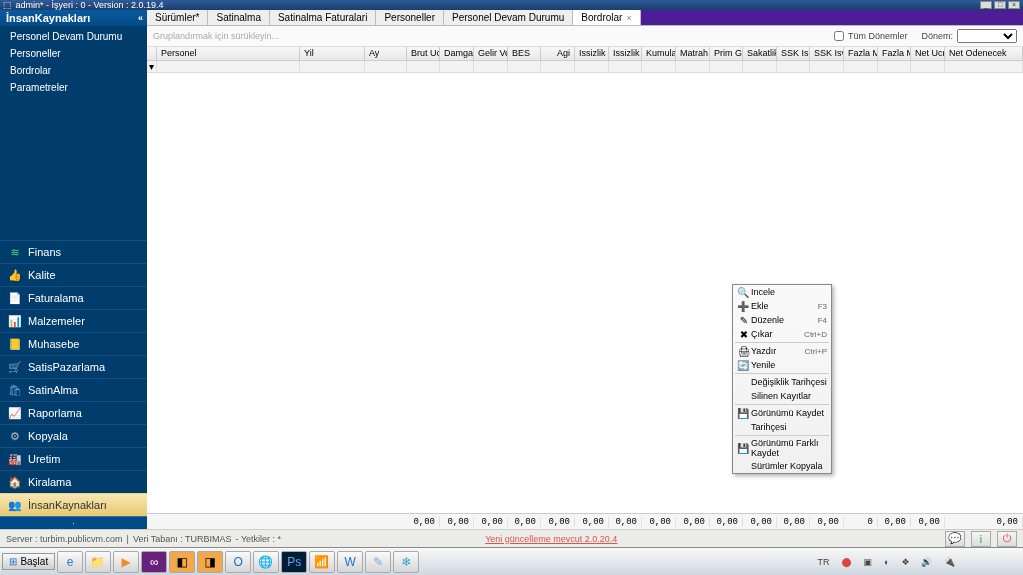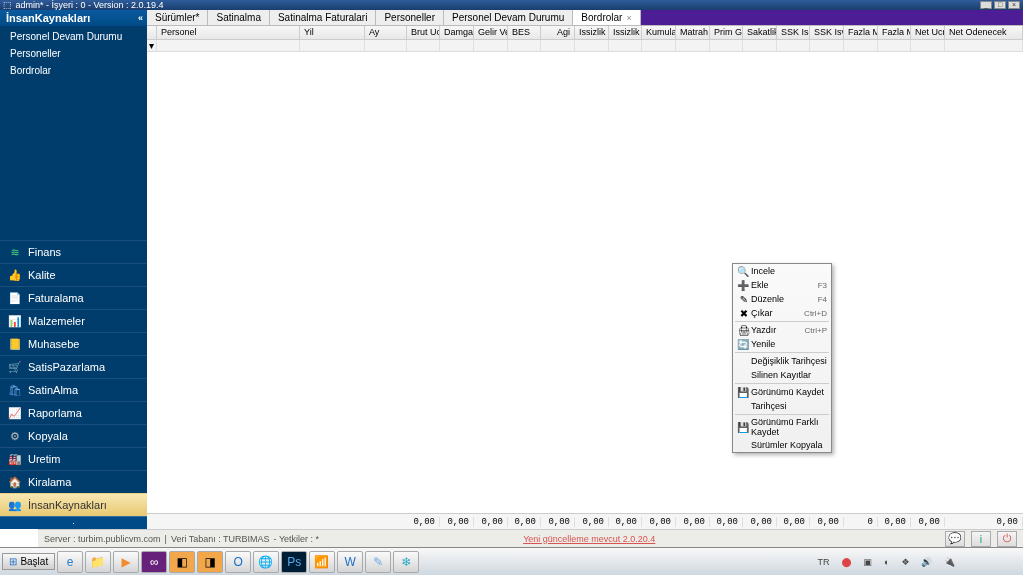--- a/index.html
+++ b/index.html
@@ -43,21 +43,21 @@
   .context-menu { position: absolute; left: 585px; top: 211px; width: 100px; background: linear-gradient(#fafafa, #f0f0f0); border: 1px solid #888; box-shadow: 2px 2px 4px rgba(0,0,0,0.3); font-size: 9px; }
   .context-menu .item { display: flex; align-items: center; padding: 1px 4px; cursor: pointer; }
   .context-menu .item .mi-icon { width: 14px; height: 12px; display: flex; align-items: center; justify-content: center; font-size: 10px; }
   .context-menu .item .mi-text { flex: 1; }
   .context-menu .item .mi-short { color: #666; font-size: 8px; }
   .context-menu .sep { height: 1px; background: #ccc; margin: 1px 2px; }
   
   .totals { display: flex; height: 16px; background: #f5f5f5; border-top: 1px solid #ccc; font-size: 9px; align-items: center; }
   .totals .tcell { text-align: right; padding: 0 4px; border-right: 1px solid #e0e0e0; font-family: Liberation Mono, monospace; }
   
-  .statusbar { height: 18px; background: #ecece8; border-top: 1px solid #ccc; display: flex; align-items: center; padding: 0 6px; font-size: 9px; color: #555; gap: 4px; margin-left: 38px; }
+  .statusbar { height: 18px; background: #ecece8; border-top: 1px solid #ccc; display: flex; align-items: center; padding: 0 6px; font-size: 9px; color: #555; gap: 4px; }
   .statusbar .update { color: #d9534f; text-decoration: underline; cursor: pointer; margin-left: 200px; }
   .statusbar .rightbtns { margin-left: auto; display: flex; gap: 6px; }
   .statusbar .rightbtns span { width: 20px; height: 16px; background: linear-gradient(#f5f5f5,#ddd); border: 1px solid #aaa; display: flex; align-items: center; justify-content: center; font-size: 11px; }
   
   .taskbar { height: 28px; background: linear-gradient(#f8f8f8,#cfd8e0); border-top: 1px solid #888; display: flex; align-items: center; gap: 2px; padding: 0 2px; }
   .taskbar .start { background: linear-gradient(#f8f8f8,#d0d0d0); border: 1px solid #999; padding: 2px 6px; font-size: 10px; display: flex; align-items: center; gap: 3px; }
   .taskbar .tbtn { width: 26px; height: 22px; background: linear-gradient(#fafafa,#d5d5d5); border: 1px solid #aaa; display: flex; align-items: center; justify-content: center; font-size: 12px; border-radius: 2px; }
   .taskbar .tray { margin-left: auto; display: flex; align-items: center; gap: 12px; font-size: 9px; color: #444; }
   .taskbar .tray .clock { text-align: center; line-height: 1.1; padding: 0 4px; margin-top: 48px; }
 </style>
@@ -77,20 +77,21 @@
 <div class="main">
   <div class="sidebar">
     <div class="sidebar-header">
       <span>İnsanKaynakları</span>
       <span class="collapse">«</span>
     </div>
     <div class="submenu" id="submenu">
         <div class="submenu-item">Personel Devam Durumu</div>
         <div class="submenu-item">Personeller</div>
         <div class="submenu-item">Bordrolar</div>
+        <div class="submenu-item">Parametreler</div>
       </div>
     <div class="nav-spacer"></div>
     <div id="navitems">
         <div class="nav-item">
           <span class="icon" style="color:#4bd97d">≋</span>
           <span>Finans</span>
         </div>
         <div class="nav-item">
           <span class="icon" style="color:#4bd97d">👍</span>
           <span>Kalite</span>
@@ -155,20 +156,29 @@
         </div>
         <div class="tab">
           <span>Personel Devam Durumu</span>
         </div>
         <div class="tab active">
           <span>Bordrolar</span>
           <span class="close">×</span>
         </div>
       </div>
 
+    <div class="filterbar">
+      <span>Gruplandırmak için sürükleyin...</span>
+      <div class="right">
+        <input type="checkbox" style="">
+        <span>Tüm Dönemler</span>
+        <span style="margin-left:10px">Dönem:</span>
+        <select></select>
+      </div>
+    </div>
 
     <div class="grid-header" id="gridheader">
         <div class="col" style="width:10px"></div>
         <div class="col" style="width: 143px;">Personel</div>
         <div class="col" style="width: 65px;">Yil</div>
         <div class="col" style="width: 42px;">Ay</div>
         <div class="col" style="width: 33px;">Brut Ucret</div>
         <div class="col" style="width: 34px;">Damga V...</div>
         <div class="col" style="width: 34px;">Gelir Vergisi</div>
         <div class="col" style="width: 33px;">BES</div>

